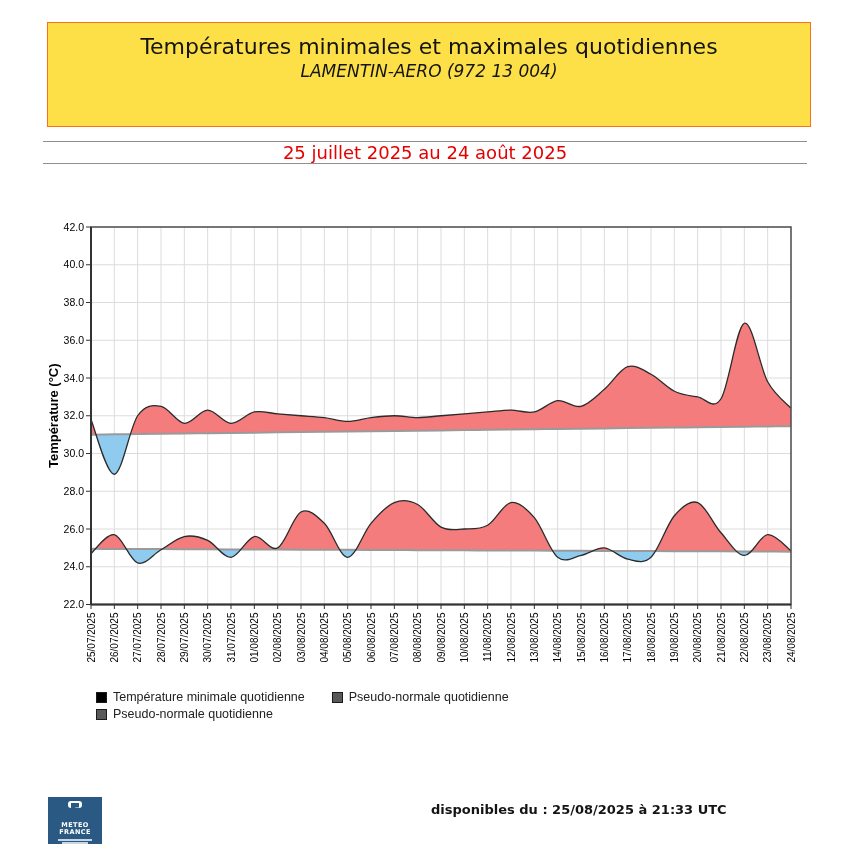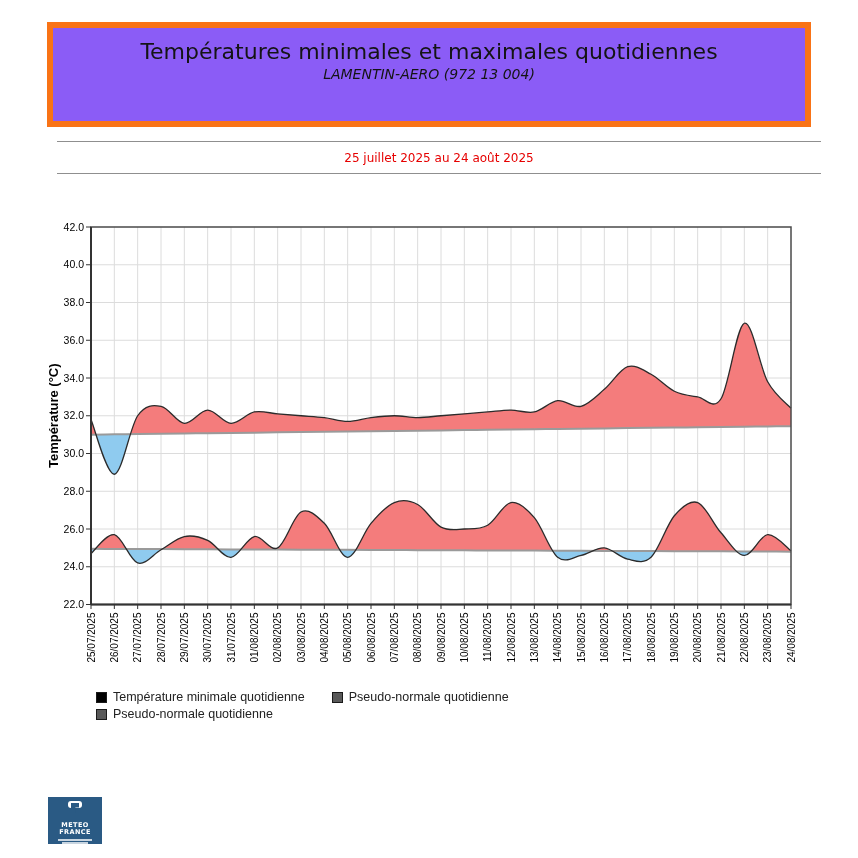--- a/index.html
+++ b/index.html
@@ -2,29 +2,29 @@
 <html><head>
 <meta charset="utf-8">
 <style>
   html,body{margin:0;padding:0;}
   body{
     width:858px;height:858px;position:relative;background:#ffffff;
     font-family:"DejaVu Sans",sans-serif;color:#111;overflow:hidden;
   }
   .title-box{
     position:absolute;left:47px;top:22px;width:764px;height:105px;
-    background:#8b5cf6;border:6px solid #f97316;box-sizing:border-box;
+    background:#fde047;border:1px solid #f97316;box-sizing:border-box;
   }
   .title{margin-top:11px;text-align:center;font-size:22px;color:#141414;}
-  .subtitle{margin-top:2px;text-align:center;font-size:14px;font-style:italic;color:#141414;}
+  .subtitle{margin-top:2px;text-align:center;font-size:17px;font-style:italic;color:#141414;}
   .date-box{
-    position:absolute;left:57px;top:141px;width:764px;height:33px;box-sizing:border-box;
+    position:absolute;left:43px;top:141px;width:764px;height:23px;box-sizing:border-box;
     border-top:1px solid #8f8f8f;border-bottom:1px solid #8f8f8f;
     display:flex;align-items:center;justify-content:center;
-    font-size:12px;color:#e60000;
+    font-size:18px;color:#e60000;
   }
   #chart{position:absolute;left:0;top:180px;}
   #chart text{font-family:"Liberation Sans",sans-serif;fill:#000;}
   .legend{
     position:absolute;left:96px;top:690px;
     font-family:"Liberation Sans",sans-serif;font-size:12.5px;color:#222;
   }
   .legend-row{display:flex;gap:27px;margin-bottom:3px;align-items:flex-end;}
   .legend-item{display:flex;align-items:center;gap:6px;white-space:nowrap;}
   .swatch{width:9px;height:9px;border:1px solid #1a1a1a;display:inline-block;flex:none;}
@@ -238,13 +238,14 @@
     <div>METEO</div>
     <div>FRANCE</div>
   </div>
   <div class="mf-tag">
       <i></i>
       <i></i>
     </div>
 </div>
 
 <div class="edit-note">
+  <div>disponibles du : 25/08/2025 à 21:33 UTC</div>
 </div>
 
 </body></html>

